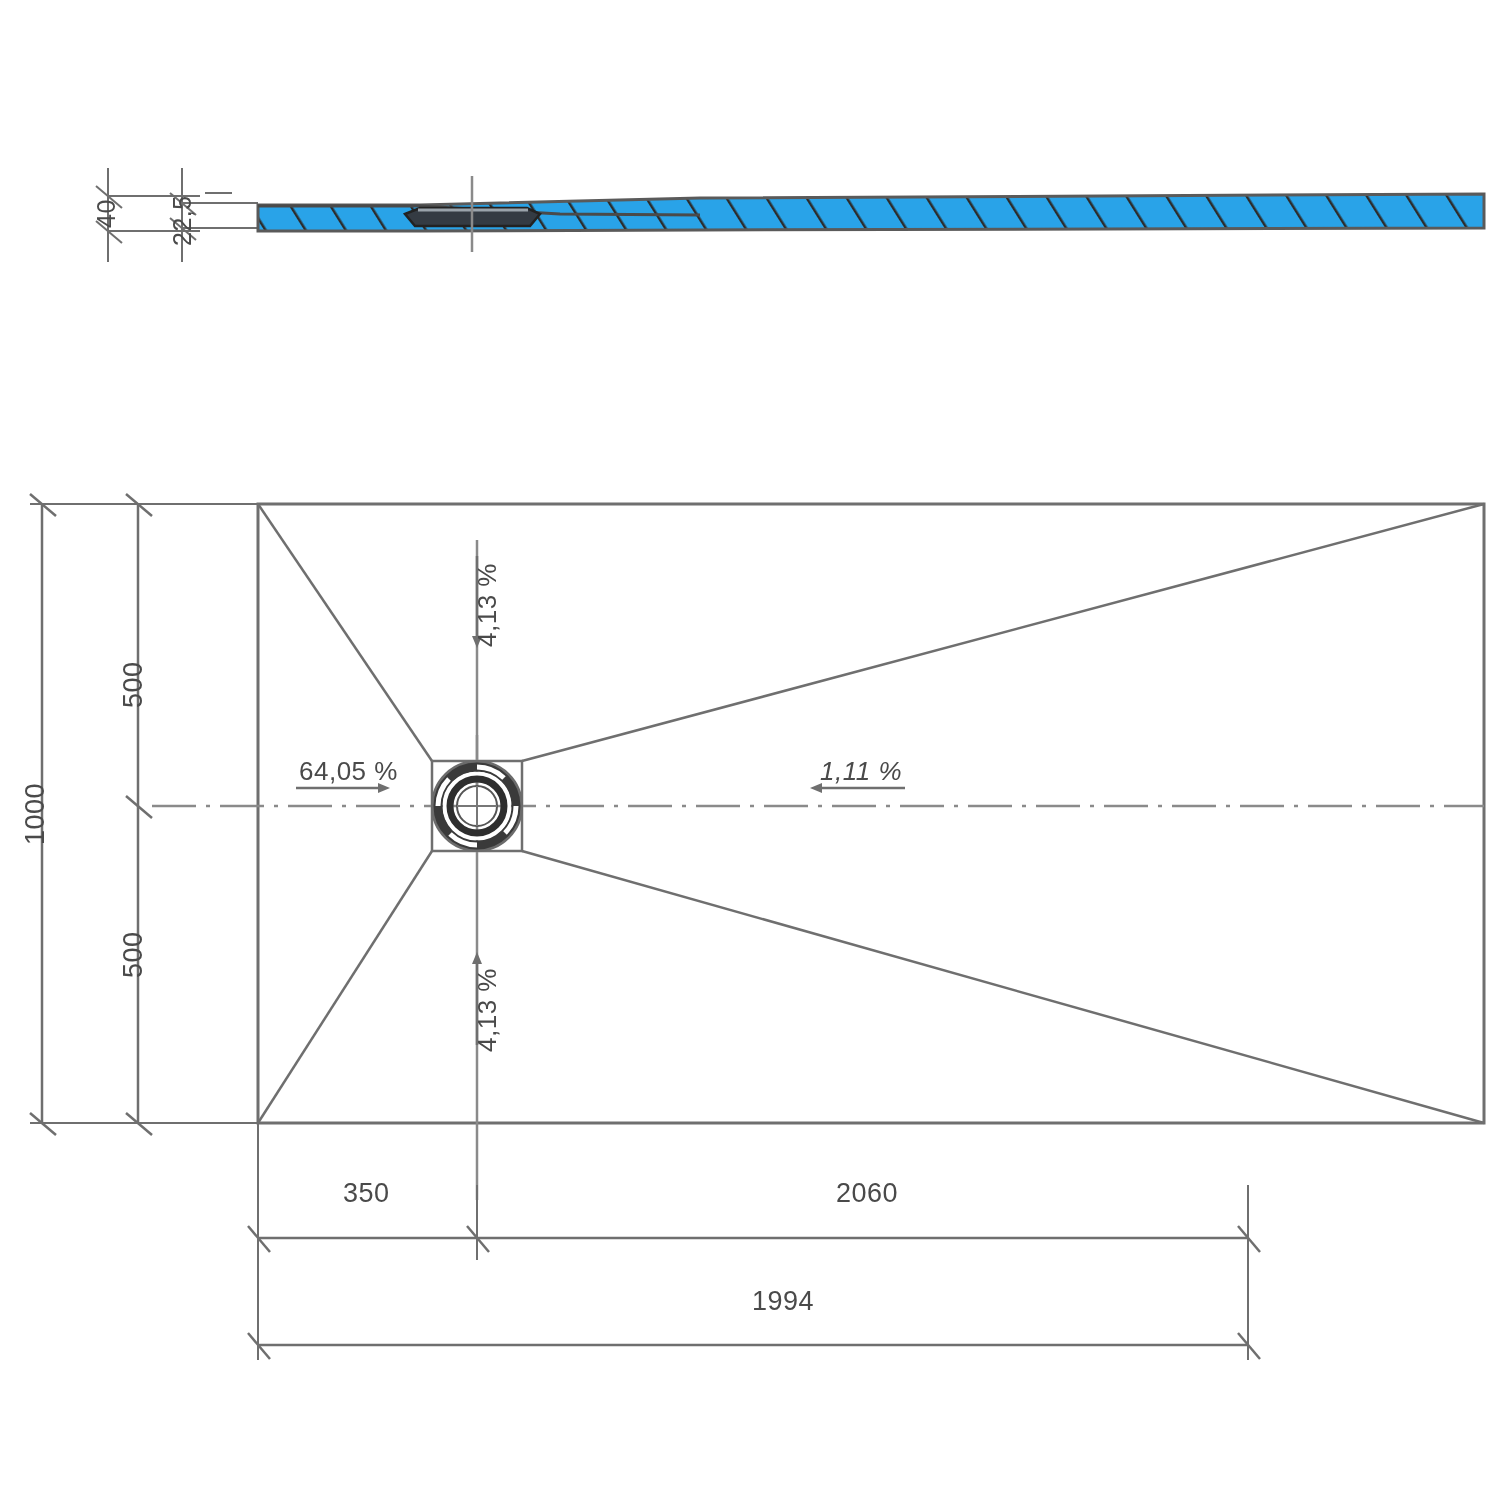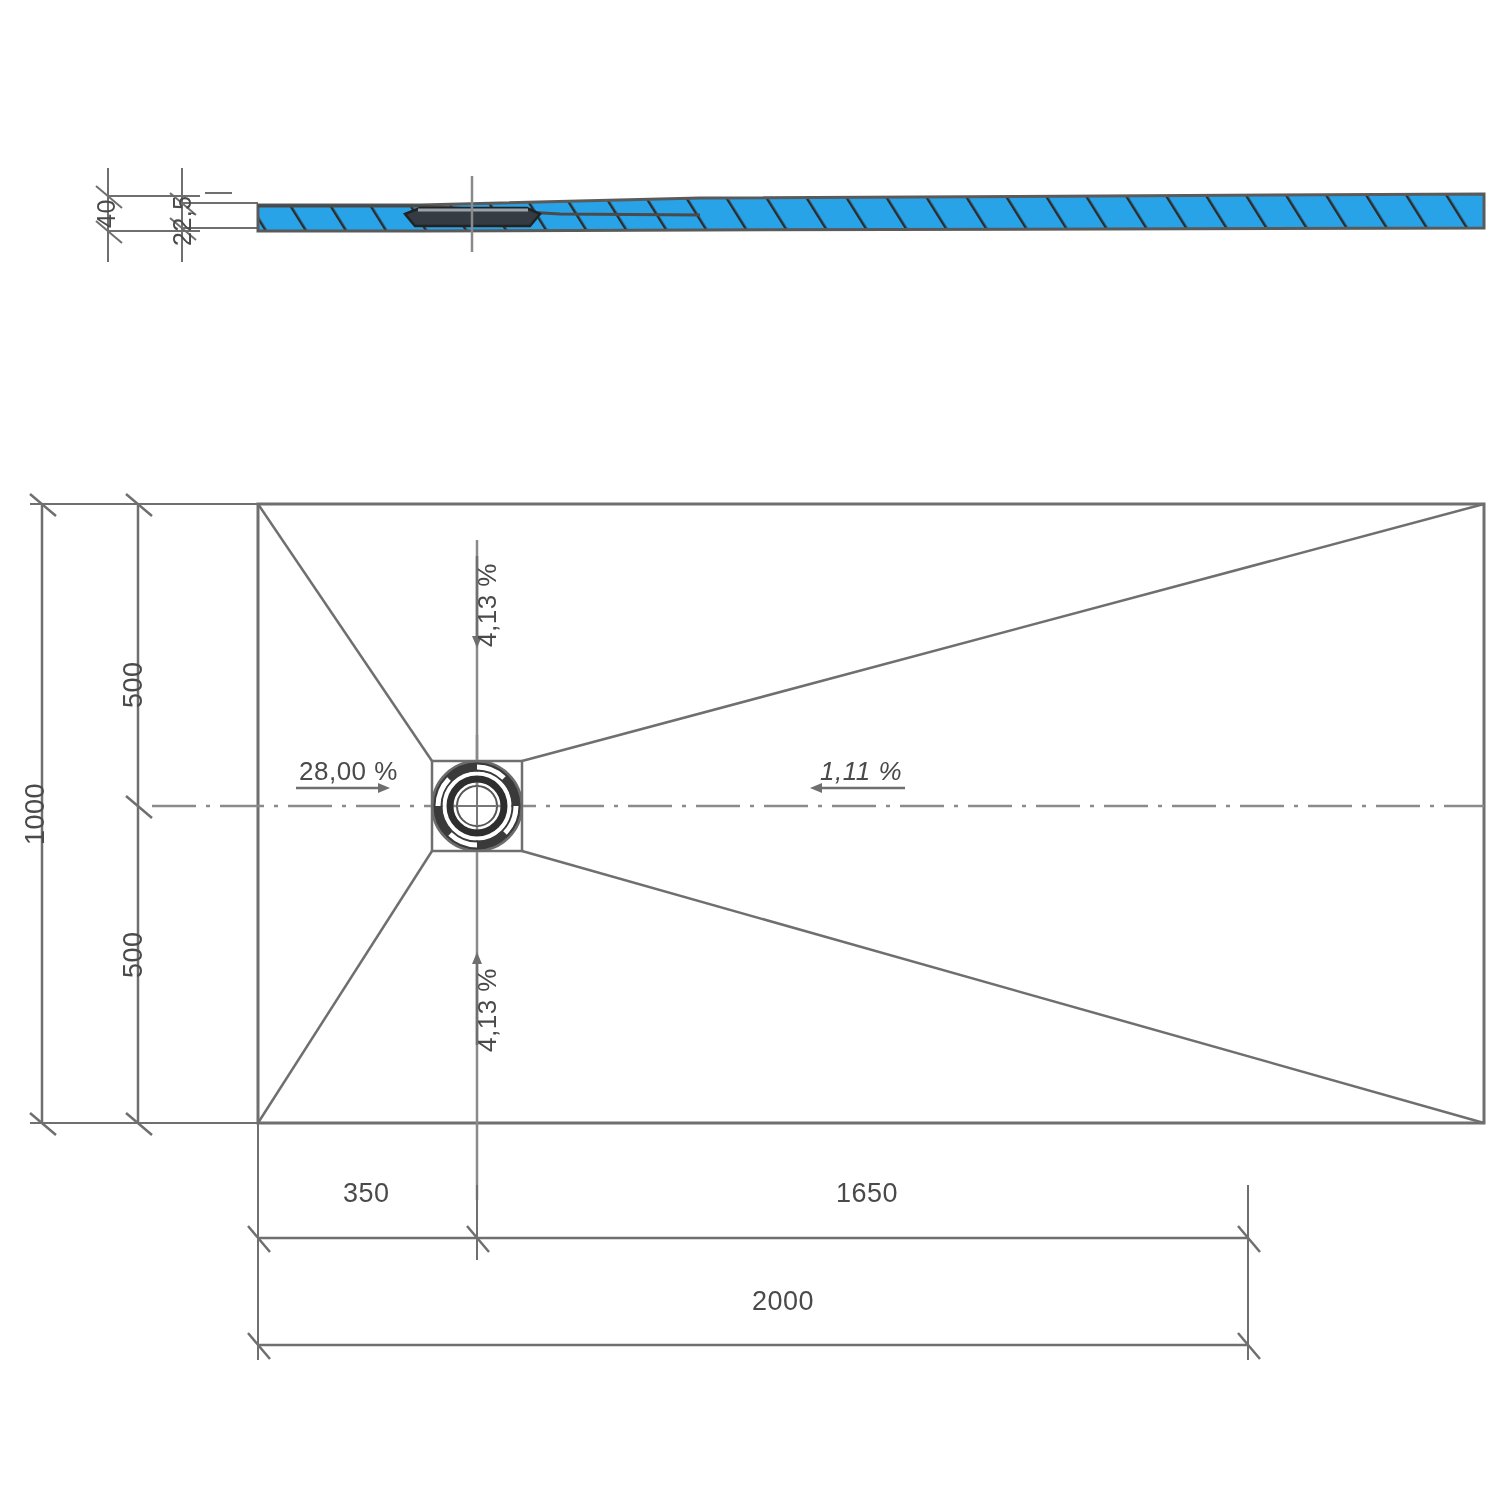--- a/index.html
+++ b/index.html
@@ -140,19 +140,19 @@
 </svg>
 
 <div class="lbl dim-txt-sm rot" style="left:92px;top:228px;">40</div>
 <div class="lbl dim-txt-sm rot" style="left:168px;top:246px;">22,5</div>
 
 <div class="lbl dim-txt rot" style="left:20px;top:845px;">1000</div>
 <div class="lbl dim-txt rot" style="left:118px;top:708px;">500</div>
 <div class="lbl dim-txt rot" style="left:118px;top:978px;">500</div>
 
 <div class="lbl dim-txt" style="left:343px;top:1178px;">350</div>
-<div class="lbl dim-txt" style="left:836px;top:1178px;">1650</div>
-<div class="lbl dim-txt" style="left:752px;top:1286px;">2000</div>
+<div class="lbl dim-txt" style="left:836px;top:1178px;">2060</div>
+<div class="lbl dim-txt" style="left:752px;top:1286px;">1994</div>
 
 <div class="lbl pct-txt rot" style="left:472px;top:647px;">4,13 %</div>
 <div class="lbl pct-txt rot" style="left:472px;top:1052px;">4,13 %</div>
-<div class="lbl pct-txt" style="left:299px;top:756px;">28,00 %</div>
+<div class="lbl pct-txt" style="left:299px;top:756px;">64,05 %</div>
 <div class="lbl pct-txt" style="left:820px;top:756px;font-style:italic;">1,11 %</div>
 
 </body></html>

